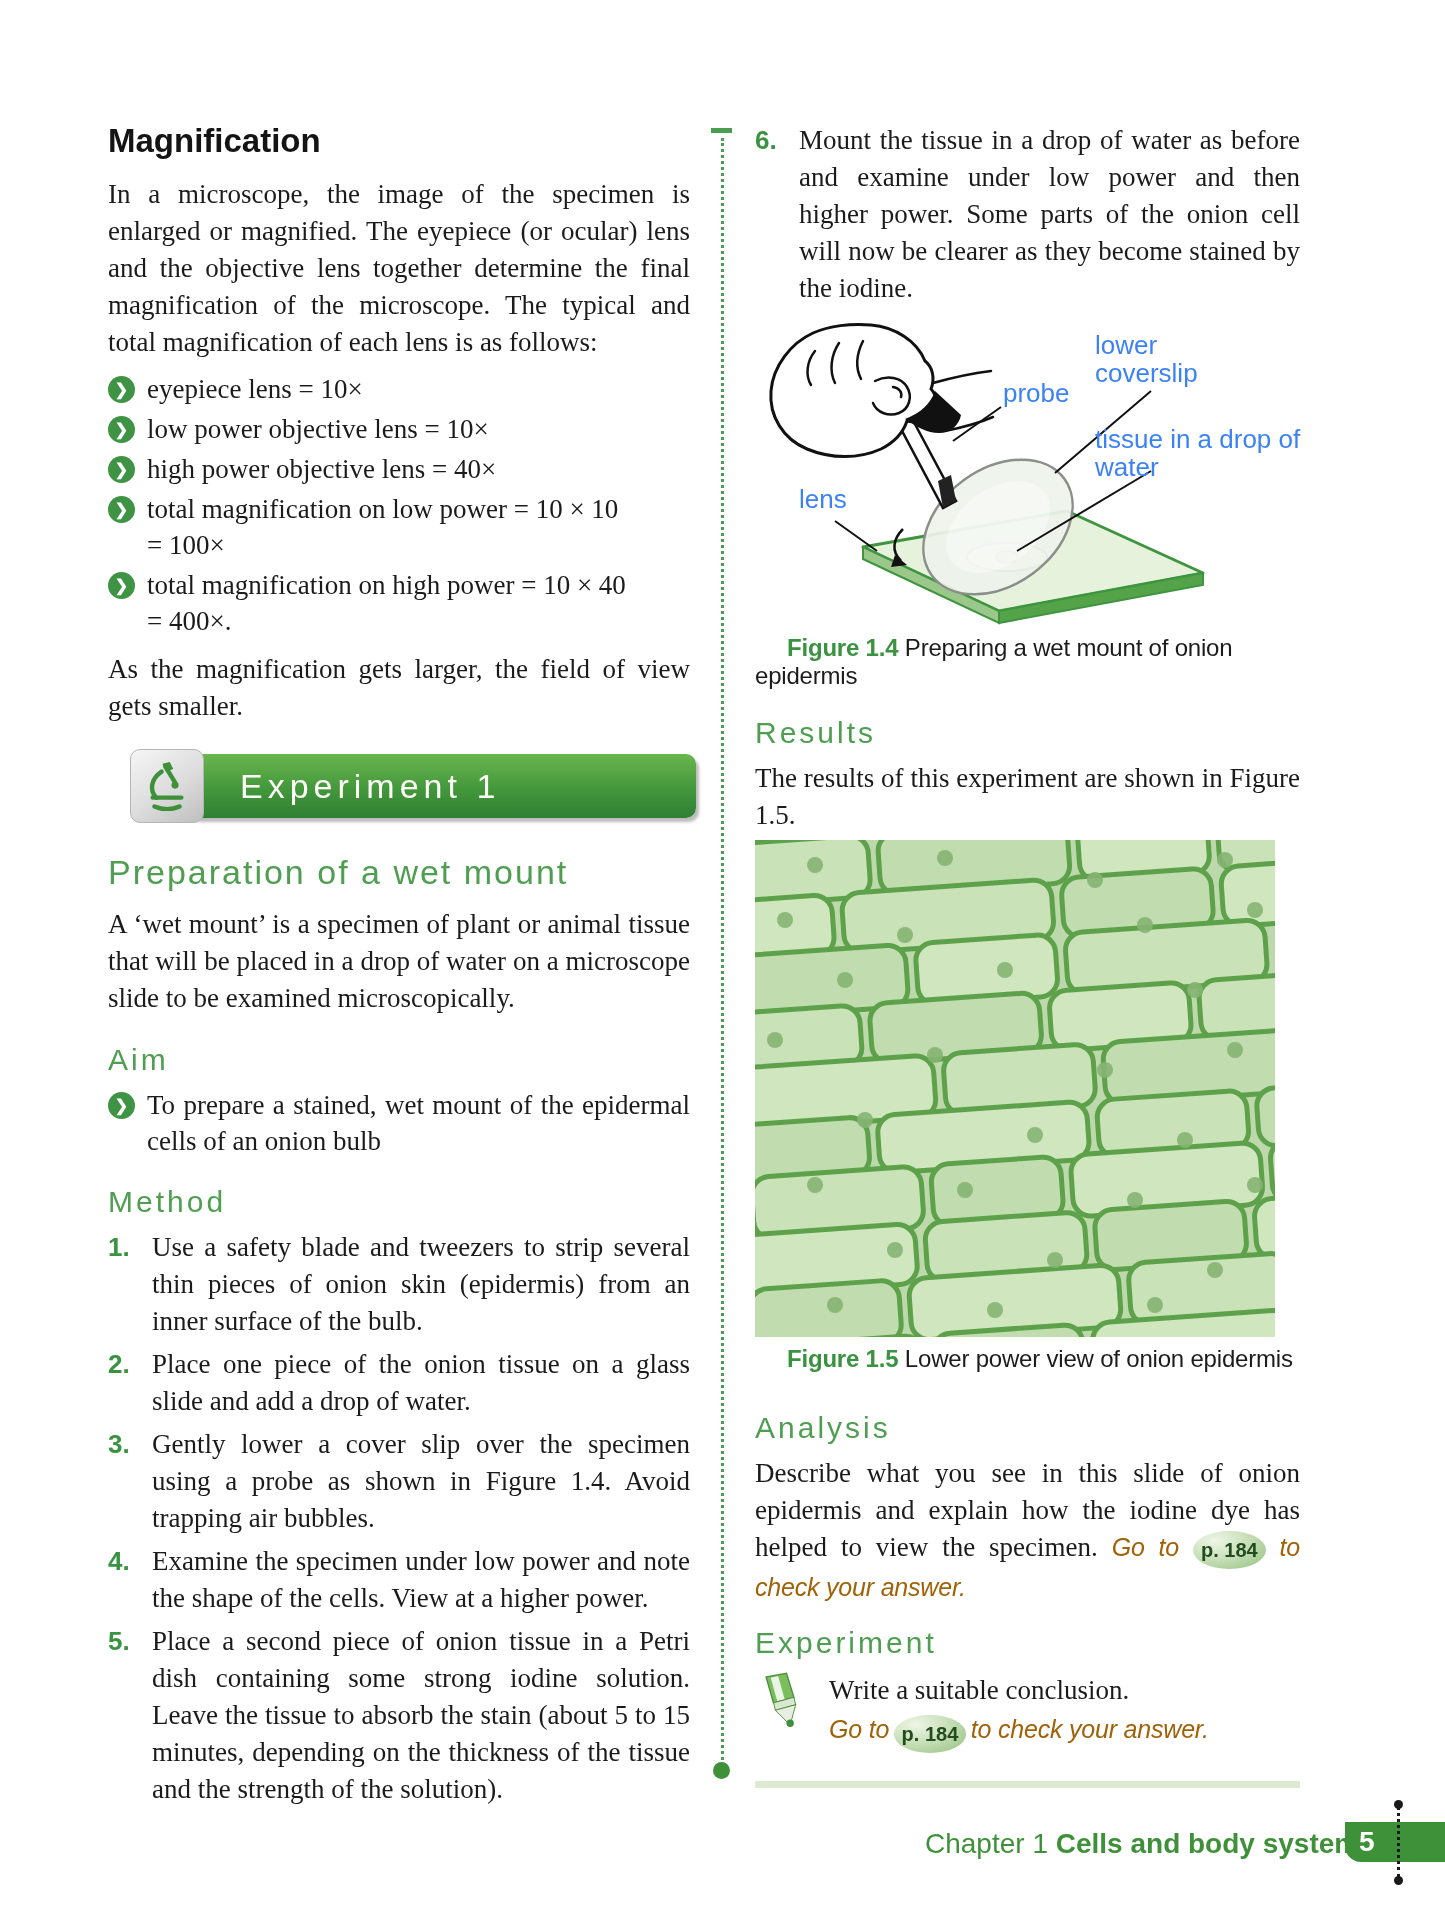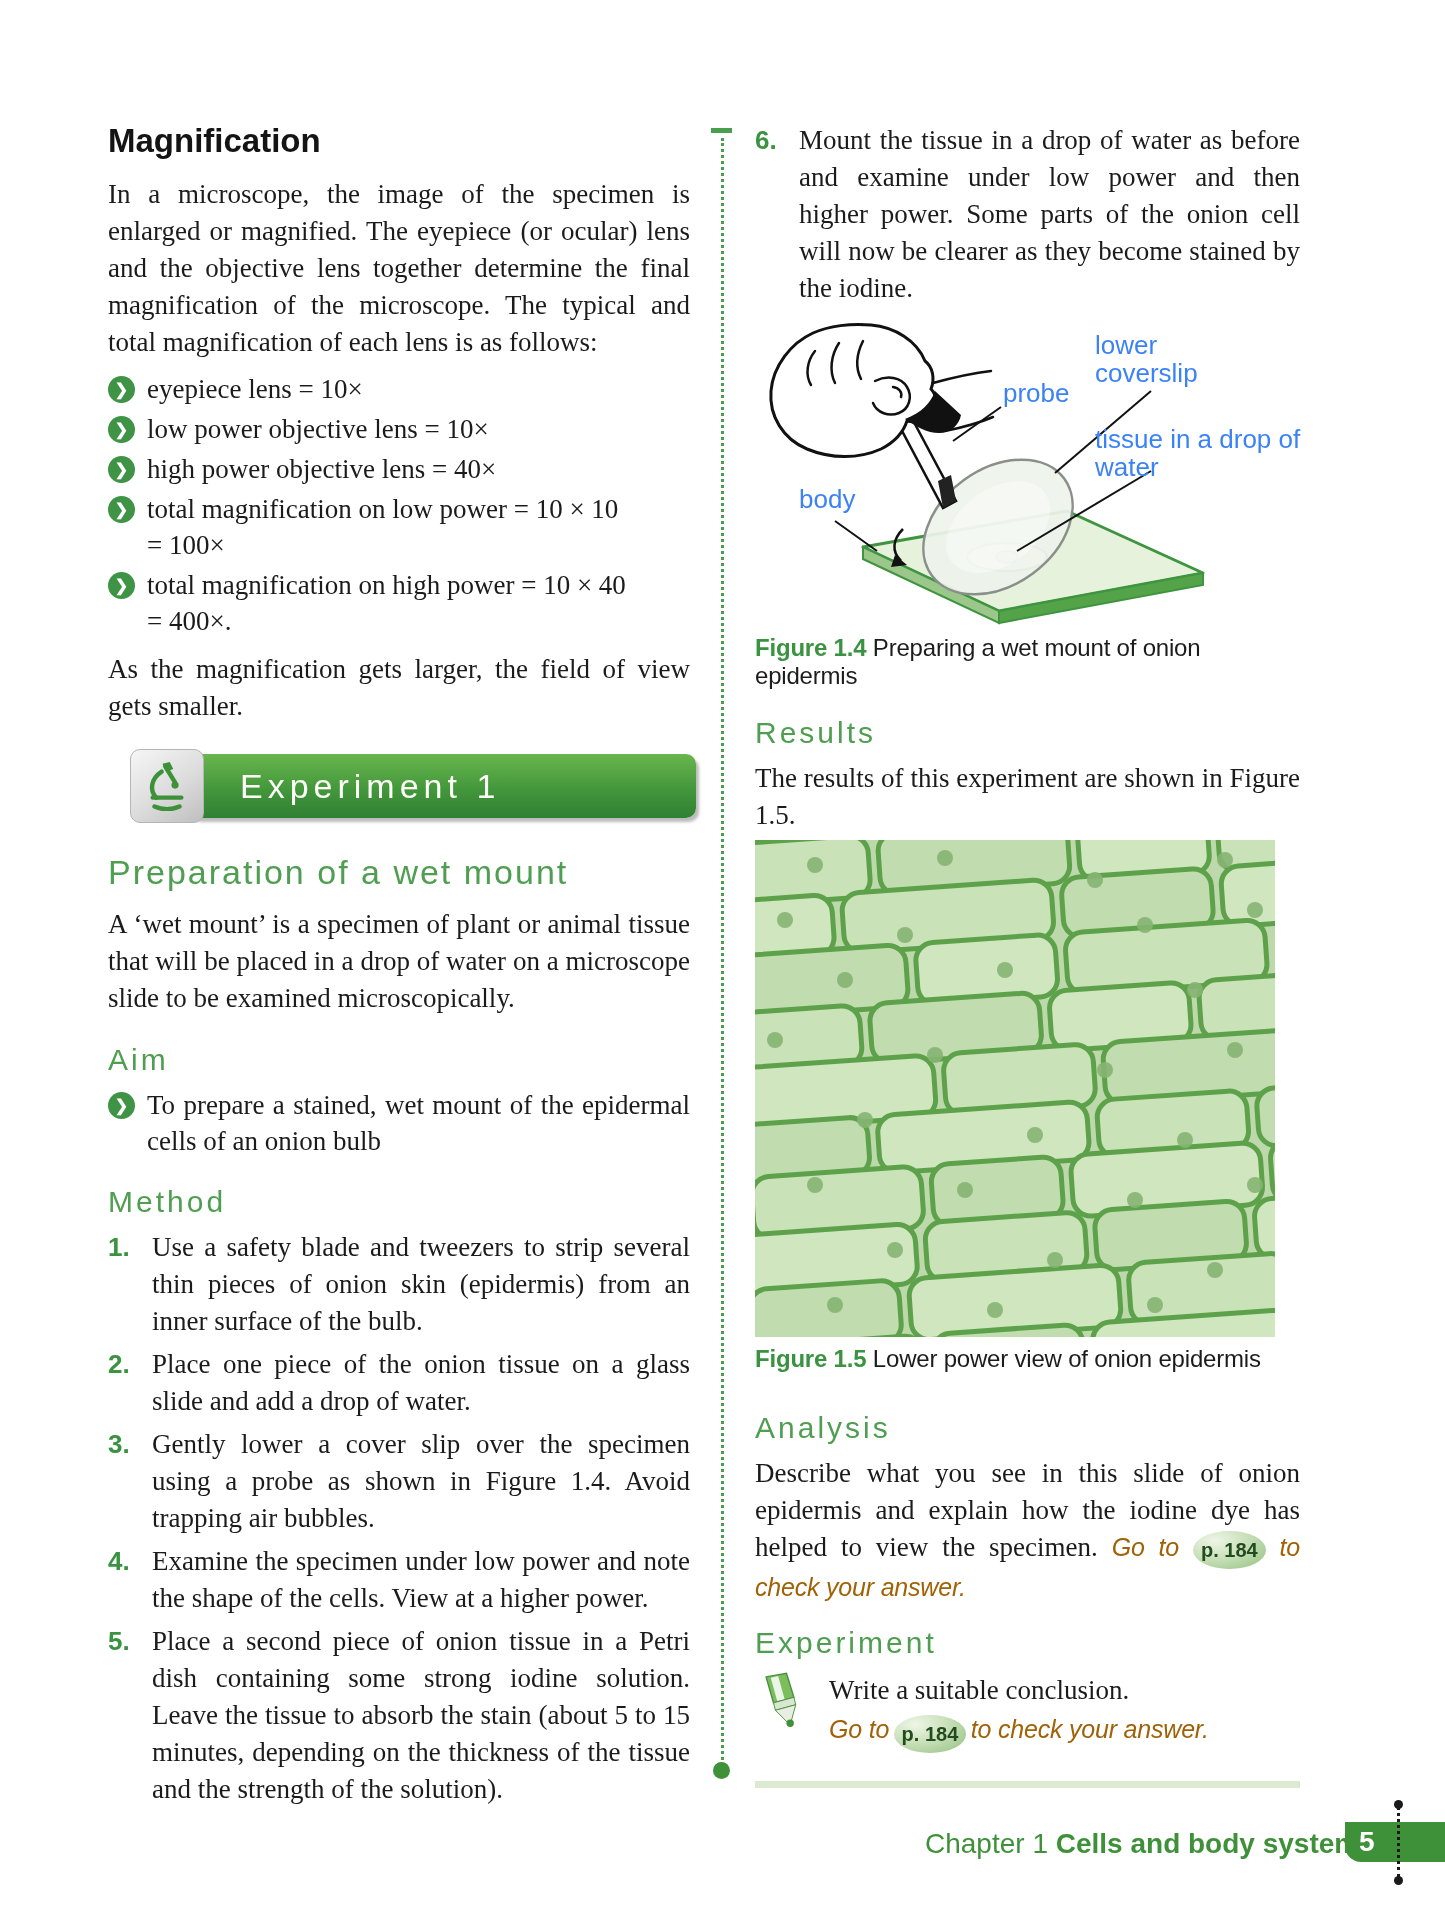--- a/index.html
+++ b/index.html
@@ -3,21 +3,21 @@
 <meta charset="utf-8">
 <style>
   * { margin:0; padding:0; box-sizing:border-box; }
   body { background:#ffffff; font-family:"Liberation Sans", sans-serif; }
   .page { position:relative; width:1445px; height:1932px; background:#fff; overflow:hidden; }
 
   
   .serif { font-family:"Liberation Serif", serif; font-size:27px; line-height:37px; color:#1b1b1b; text-align:justify; }
   .green-head { font-family:"Liberation Sans", sans-serif; font-weight:normal; color:#4f9e51; font-size:30px; letter-spacing:3px; margin:26px 0 10px 0; }
   .cap { font-family:"Liberation Sans", sans-serif; font-size:24px; color:#1c1c1c; margin-top:8px; letter-spacing:-0.2px; }
-  .cap-label { color:#3a9340; font-weight:bold; }
+  .cap-label { color:#3a9340; font-weight:bold;margin-left:32px; }
   .goto { color:#a16207; font-family:"Liberation Sans", sans-serif; font-size:25px; letter-spacing:-0.2px;font-style:italic; }
   .badge { display:inline-block; min-width:64px; height:38px; line-height:38px; text-align:center; border-radius:50%;
            background:radial-gradient(ellipse at 30% 25%, #eef6e6 0%, #c9e0ba 45%, #92c07e 100%);
            font-family:"Liberation Sans", sans-serif; font-size:20px; font-weight:bold; color:#234b20;
            vertical-align:middle; padding:0 8px; }
 
   
   .col-left  { position:absolute; left:108px; top:122px; width:582px; }
   .col-right { position:absolute; left:755px; top:122px; width:545px; }
 
@@ -211,21 +211,21 @@
         <g stroke="#111111" stroke-width="2">
           <line x1="396" y1="70" x2="300" y2="152"></line>
           <line x1="246" y1="86" x2="198" y2="120"></line>
           <line x1="396" y1="150" x2="262" y2="230"></line>
           <line x1="80" y1="200" x2="122" y2="230"></line>
         </g>
       </svg>
       <div class="fig-label" style="left:340px; top:10px; width:130px;">lower coverslip</div>
       <div class="fig-label" style="left:248px; top:58px;">probe</div>
       <div class="fig-label" style="left:340px; top:104px; width:210px;">tissue in a drop of water</div>
-      <div class="fig-label" style="left:44px; top:164px;">body</div>
+      <div class="fig-label" style="left:44px; top:164px;">lens</div>
     </div>
     <p class="cap">
       <span class="cap-label">Figure 1.4</span>
       <span>Preparing a wet mount of onion epidermis</span>
     </p>
 
     <div class="green-head">Results</div>
     <p class="serif">The results of this experiment are shown in Figure 1.5.</p>
 
     <svg class="photo" width="520" height="497" viewBox="0 0 520 497">

